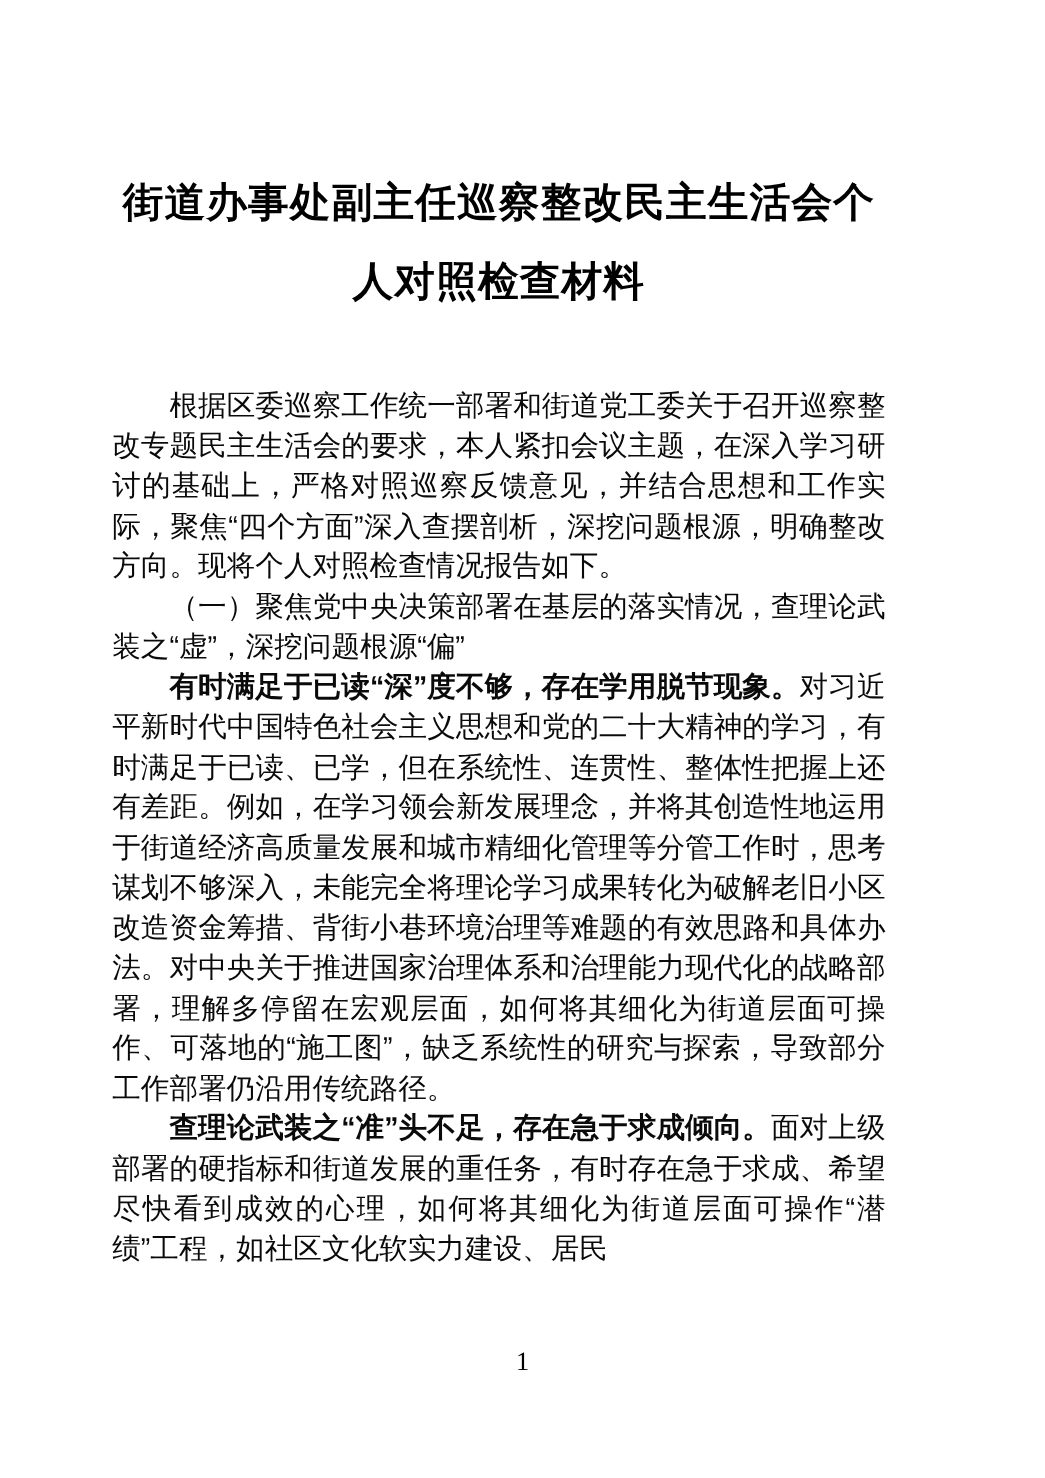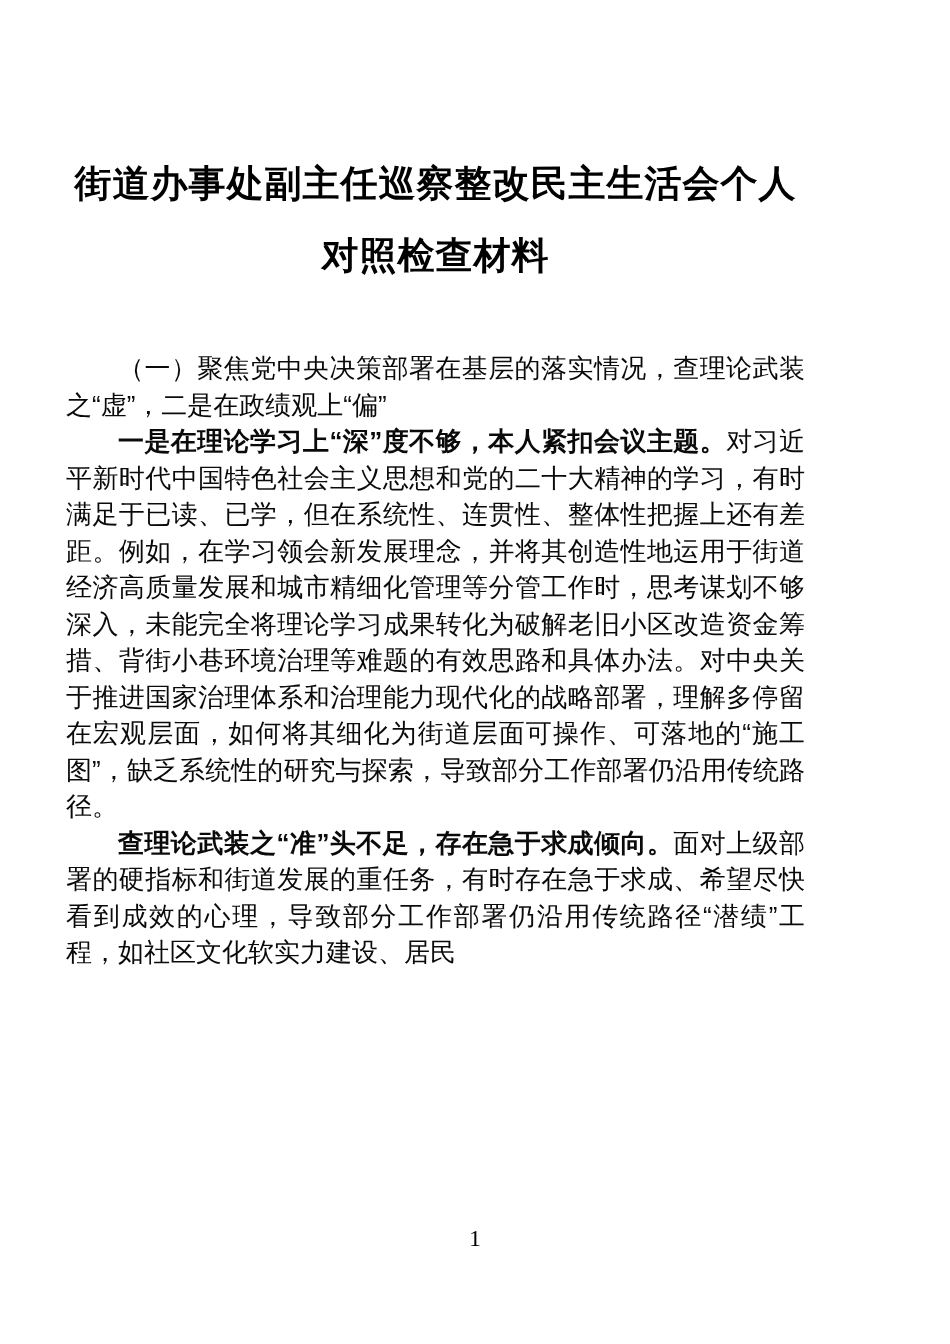--- a/index.html
+++ b/index.html
@@ -7,21 +7,21 @@
     padding: 0;
     background: #ffffff;
   }
   .page {
     position: relative;
     width: 950px;
     height: 1344px;
     margin: 0 auto;
     background: #ffffff;
     box-sizing: border-box;
-    padding: 148px 145px 0 66px;
+    padding: 148px 145px 0 102px;
     color: #000000;
     font-family: "Liberation Serif", serif;
     overflow: hidden;
   }
   .doc-title {
     margin: 0 0 58px 0;
     font-family: "Liberation Sans", sans-serif;
     font-weight: 700;
     font-size: 37px;
     line-height: 72px;
@@ -53,23 +53,24 @@
     color: #000000;
   }
 </style>
 </head>
 <body>
 
 <div class="page">
 
   <h1 class="doc-title">街道办事处副主任巡察整改民主生活会个人对照检查材料</h1>
 
+  <p class="para"><span>根据区委巡察工作统一部署和街道党工委关于召开巡察整改专题民主生活会的要求，本人紧扣会议主题，在深入学习研讨的基础上，严格对照巡察反馈意见，并结合思想和工作实际，聚焦“四个方面”深入查摆剖析，深挖问题根源，明确整改方向。现将个人对照检查情况报告如下。</span></p>
 
 
-  <p class="para"><span>（一）聚焦党中央决策部署在基层的落实情况，查理论武装之“虚”，二是在政绩观上“偏”</span></p>
+  <p class="para"><span>（一）聚焦党中央决策部署在基层的落实情况，查理论武装之“虚”，深挖问题根源“偏”</span></p>
 
-  <p class="para"><span class="lead">一是在理论学习上“深”度不够，本人紧扣会议主题。</span><span>对习近平新时代中国特色社会主义思想和党的二十大精神的学习，有时满足于已读、已学，但在系统性、连贯性、整体性把握上还有差距。例如，在学习领会新发展理念，并将其创造性地运用于街道经济高质量发展和城市精细化管理等分管工作时，思考谋划不够深入，未能完全将理论学习成果转化为破解老旧小区改造资金筹措、背街小巷环境治理等难题的有效思路和具体办法。对中央关于推进国家治理体系和治理能力现代化的战略部署，理解多停留在宏观层面，如何将其细化为街道层面可操作、可落地的“施工图”，缺乏系统性的研究与探索，导致部分工作部署仍沿用传统路径。</span></p>
+  <p class="para"><span class="lead">有时满足于已读“深”度不够，存在学用脱节现象。</span><span>对习近平新时代中国特色社会主义思想和党的二十大精神的学习，有时满足于已读、已学，但在系统性、连贯性、整体性把握上还有差距。例如，在学习领会新发展理念，并将其创造性地运用于街道经济高质量发展和城市精细化管理等分管工作时，思考谋划不够深入，未能完全将理论学习成果转化为破解老旧小区改造资金筹措、背街小巷环境治理等难题的有效思路和具体办法。对中央关于推进国家治理体系和治理能力现代化的战略部署，理解多停留在宏观层面，如何将其细化为街道层面可操作、可落地的“施工图”，缺乏系统性的研究与探索，导致部分工作部署仍沿用传统路径。</span></p>
 
-  <p class="para"><span class="lead">查理论武装之“准”头不足，存在急于求成倾向。</span><span>面对上级部署的硬指标和街道发展的重任务，有时存在急于求成、希望尽快看到成效的心理，导致部分工作部署仍沿用传统路径“潜绩”工程，如社区文化软实力建设、居民</span></p>
+  <p class="para"><span class="lead">查理论武装之“准”头不足，存在急于求成倾向。</span><span>面对上级部署的硬指标和街道发展的重任务，有时存在急于求成、希望尽快看到成效的心理，如何将其细化为街道层面可操作“潜绩”工程，如社区文化软实力建设、居民</span></p>
 
   <div class="page-number">1</div>
 
 </div>
 
 </body></html>

